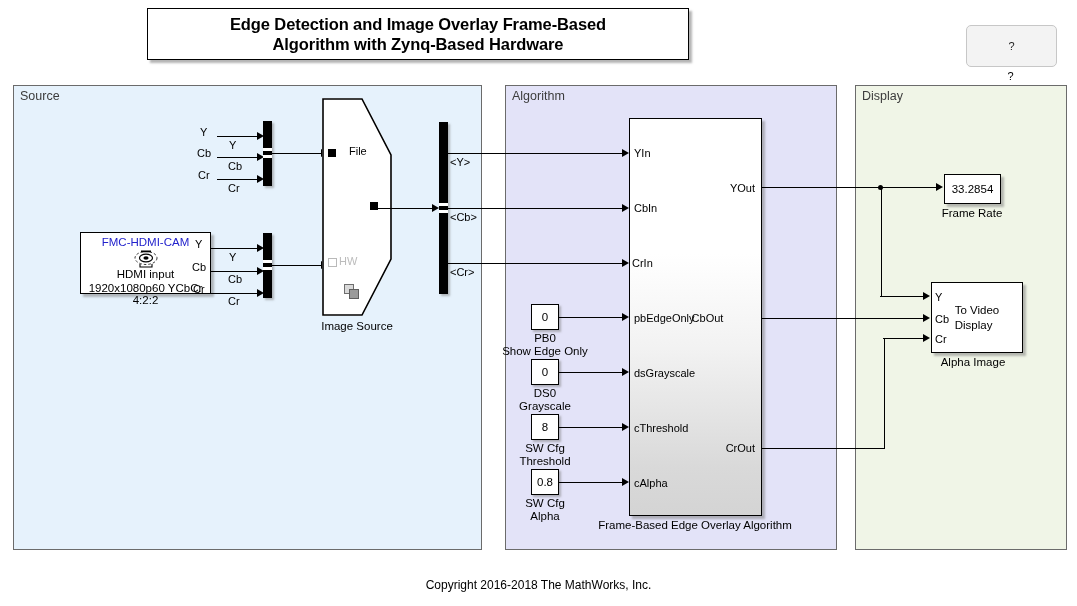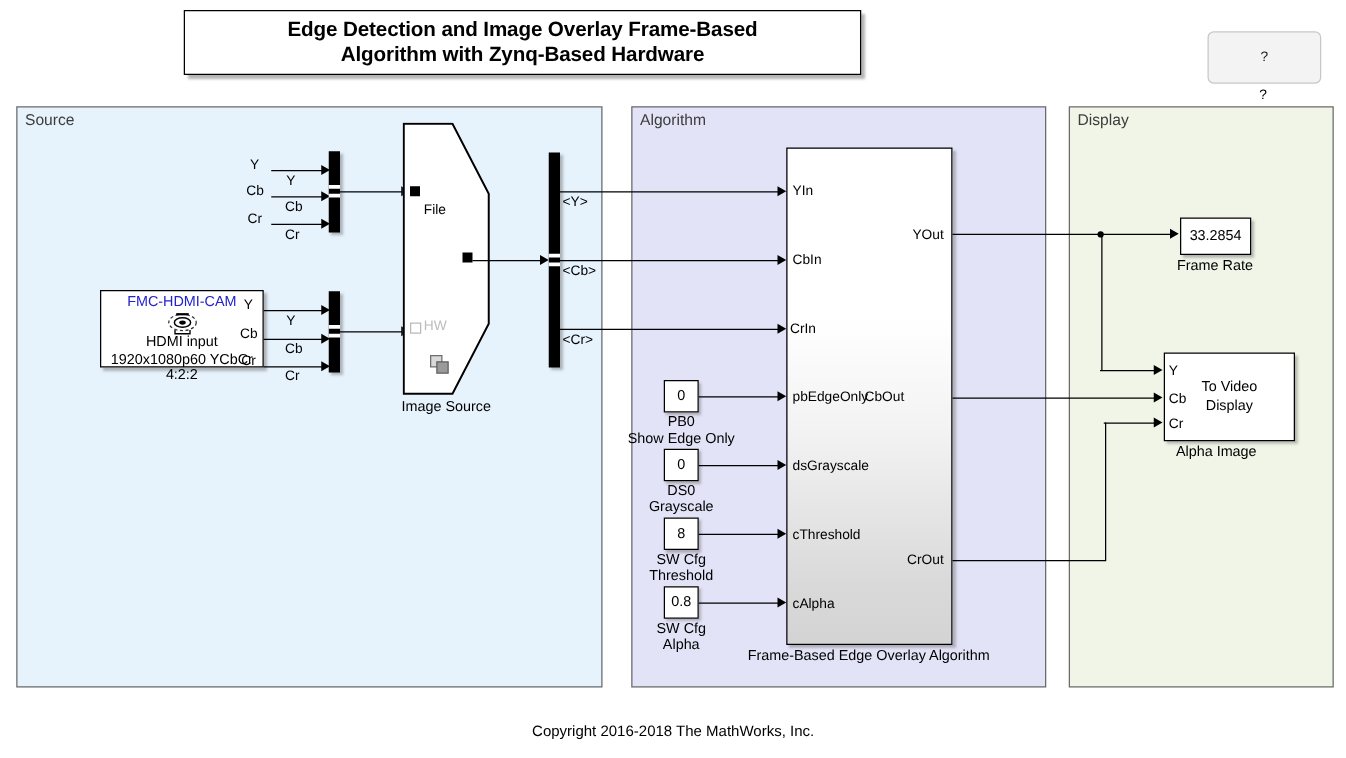--- a/index.html
+++ b/index.html
@@ -198,23 +198,23 @@
     box-sizing: border-box;
   }
 
   
   #blk-framerate {
     left: 944px; top: 174px; width: 57px; height: 30px;
     display: flex; align-items: center; justify-content: center;
     font-size: 11.5px;
   }
   #blk-tovideo {
-    left: 931px; top: 282px; width: 105px; height: 71px;
+    left: 931px; top: 282px; width: 92px; height: 71px;
     display: flex; align-items: center; justify-content: center;
-    text-align: center; font-size: 11.5px; line-height: 1.3;
+    text-align: left; font-size: 11.5px; line-height: 1.3;
   }
 
   
   #copyright {
     left: 0; top: 578px; width: 1077px;
     text-align: center;
     font-size: 12px;
     color: #000;
   }
 </style>
@@ -306,21 +306,21 @@
   </div>
   <div class="wire-h" style="left:272px; top:265px; width:52px;"></div>
   <div class="arrow" style="left:321px; top:260.8px;"></div>
 
   <div class="abs" id="blk-imgsource-wrap">
     <div class="variant-shape"></div>
     <svg class="variant-outline" viewBox="0 0 70 218" preserveAspectRatio="none">
       <polygon points="1,1 40,1 69,57 69,161 40,217 1,217" fill="none" stroke="#000" stroke-width="1.6" vector-effect="non-scaling-stroke"></polygon>
     </svg>
     <div class="port-marker-filled" style="left:6px; top:51px;"></div>
-    <div class="port-label" style="left:17px; top:47px;margin-top:17px;">File</div>
+    <div class="port-label" style="left:27px; top:47px;">File</div>
     <div class="port-marker-empty" style="left:6px; top:160px;"></div>
     <div class="port-label" style="left:17px; top:157px; color:#bcbcbc;">HW</div>
     <div class="port-marker-filled" style="left:48px; top:104px;"></div>
     <div class="variant-badge" style="left:22px; top:186px;">
       <svg width="16" height="16" viewBox="0 0 16 16">
         <rect x="0.5" y="0.5" width="9" height="9" fill="#d9d9d9" stroke="#6e6e6e" stroke-width="1"></rect>
         <rect x="5.5" y="5.5" width="9" height="9" fill="#9a9a9a" stroke="#5e5e5e" stroke-width="1"></rect>
       </svg>
     </div>
   </div>

